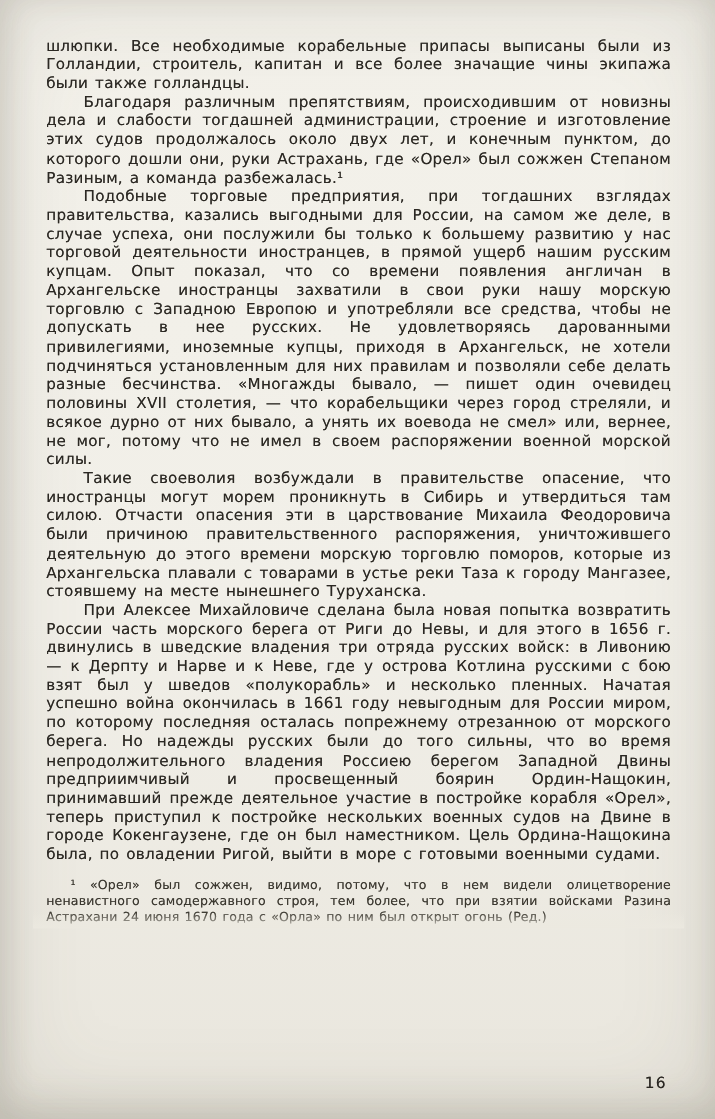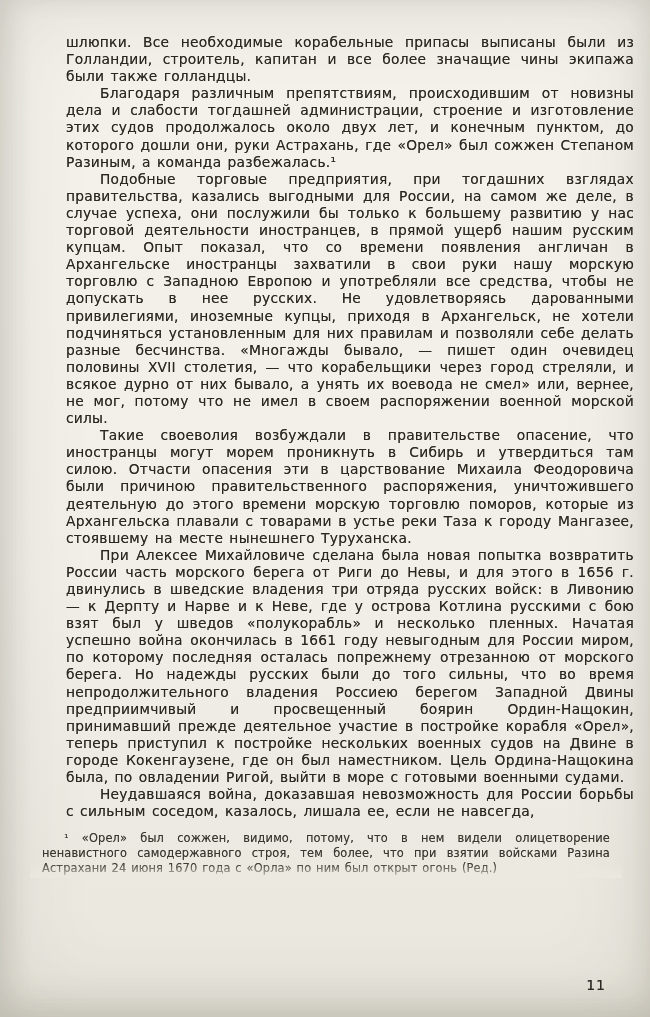--- a/index.html
+++ b/index.html
@@ -21,21 +21,20 @@
     background: linear-gradient(180deg, #f3f1ea 0%, #f1efe8 55%, #e9e6dd 100%);
     box-shadow: inset 0 0 90px rgba(90, 85, 70, 0.14),
                 inset 0 -14px 34px rgba(80, 75, 60, 0.14),
                 inset 10px 0 26px rgba(80, 75, 60, 0.06);
     color: #2b2823;
     font-family: "DejaVu Sans", "Liberation Sans", sans-serif;
     overflow: hidden;
   }
   .text-block {
     width: 568px;
-    margin-left: 24px;
   }
   .para {
     margin: 0;
     font-size: 13.8px;
     line-height: 17.1px;
     text-align: justify;
     text-indent: 34px;
     letter-spacing: 0.25px;
     word-spacing: 1.6px;
     text-shadow: 0 0 0.5px rgba(43, 40, 35, 0.65);
@@ -81,22 +80,21 @@
 </head>
 <body>
 
 <div class="page">
   <div class="text-block">
     <p class="para no-indent">шлюпки. Все необходимые корабельные припасы выписаны были из Голландии, строитель, капитан и все более значащие чины экипажа были также голландцы.</p>
     <p class="para">Благодаря различным препятствиям, происходившим от новизны дела и слабости тогдашней администрации, строение и изготовление этих судов продолжалось около двух лет, и конечным пунктом, до которого дошли они, руки Астрахань, где «Орел» был сожжен Степаном Разиным, а команда разбежалась.¹</p>
     <p class="para">Подобные торговые предприятия, при тогдашних взглядах правительства, казались выгодными для России, на самом же деле, в случае успеха, они послужили бы только к большему развитию у нас торговой деятельности иностранцев, в прямой ущерб нашим русским купцам. Опыт показал, что со времени появления англичан в Архангельске иностранцы захватили в свои руки нашу морскую торговлю с Западною Европою и употребляли все средства, чтобы не допускать в нее русских. Не удовлетворяясь дарованными привилегиями, иноземные купцы, приходя в Архангельск, не хотели подчиняться установленным для них правилам и позволяли себе делать разные бесчинства. «Многажды бывало, — пишет один очевидец половины XVII столетия, — что корабельщики через город стреляли, и всякое дурно от них бывало, а унять их воевода не смел» или, вернее, не мог, потому что не имел в своем распоряжении военной морской силы.</p>
     <p class="para">Такие своеволия возбуждали в правительстве опасение, что иностранцы могут морем проникнуть в Сибирь и утвердиться там силою. Отчасти опасения эти в царствование Михаила Феодоровича были причиною правительственного распоряжения, уничтожившего деятельную до этого времени морскую торговлю поморов, которые из Архангельска плавали с товарами в устье реки Таза к городу Мангазее, стоявшему на месте нынешнего Туруханска.</p>
     <p class="para">При Алексее Михайловиче сделана была новая попытка возвратить России часть морского берега от Риги до Невы, и для этого в 1656 г. двинулись в шведские владения три отряда русских войск: в Ливонию — к Дерпту и Нарве и к Неве, где у острова Котлина русскими с бою взят был у шведов «полукорабль» и несколько пленных. Начатая успешно война окончилась в 1661 году невыгодным для России миром, по которому последняя осталась попрежнему отрезанною от морского берега. Но надежды русских были до того сильны, что во время непродолжительного владения Россиею берегом Западной Двины предприимчивый и просвещенный боярин Ордин-Нащокин, принимавший прежде деятельное участие в постройке корабля «Орел», теперь приступил к постройке нескольких военных судов на Двине в городе Кокенгаузене, где он был наместником. Цель Ордина-Нащокина была, по овладении Ригой, выйти в море с готовыми военными судами.</p>
-    <p class="para">Неудавшаяся война, доказавшая невозможность для России борьбы с сильным соседом, казалось, лишала ее, если не навсегда,</p>
   </div>
 
   <div class="footnote">
     <p class="footnote-text">¹ «Орел» был сожжен, видимо, потому, что в нем видели олицетворение ненавистного самодержавного строя, тем более, что при взятии войсками Разина Астрахани 24 июня 1670 года с «Орла» по ним был открыт огонь (Ред.)</p>
     <div class="footnote-fade"></div>
   </div>
 
-  <div class="page-number">11</div>
+  <div class="page-number">16</div>
 </div>
 
 </body></html>

